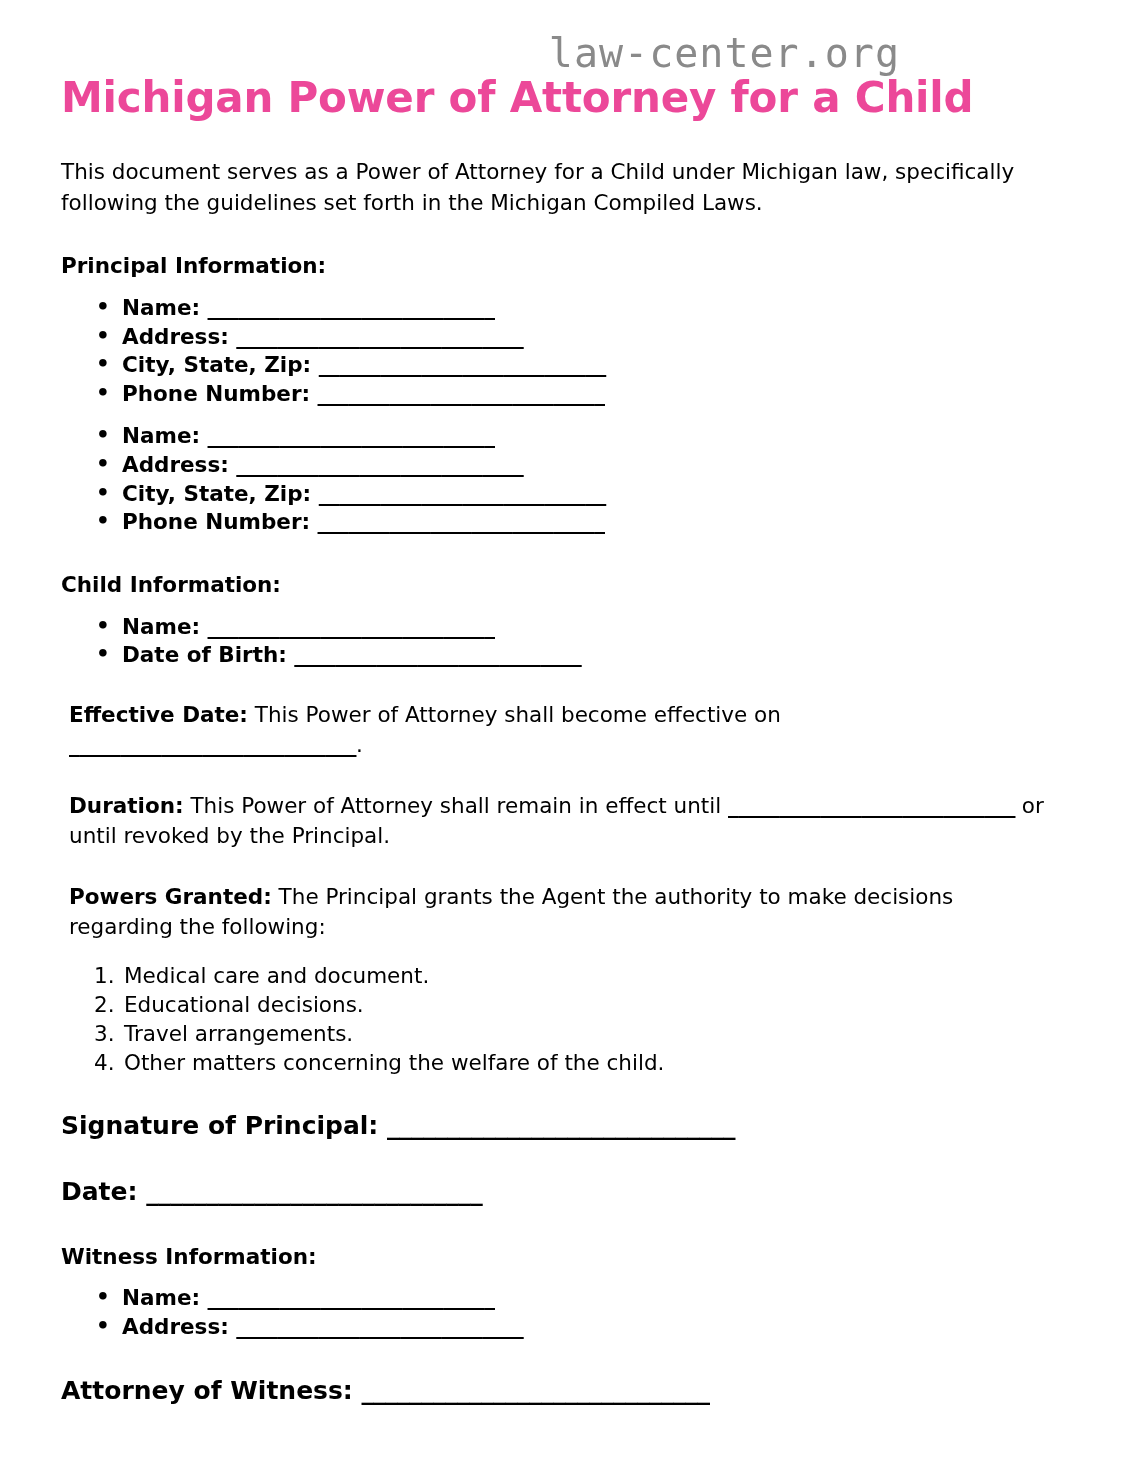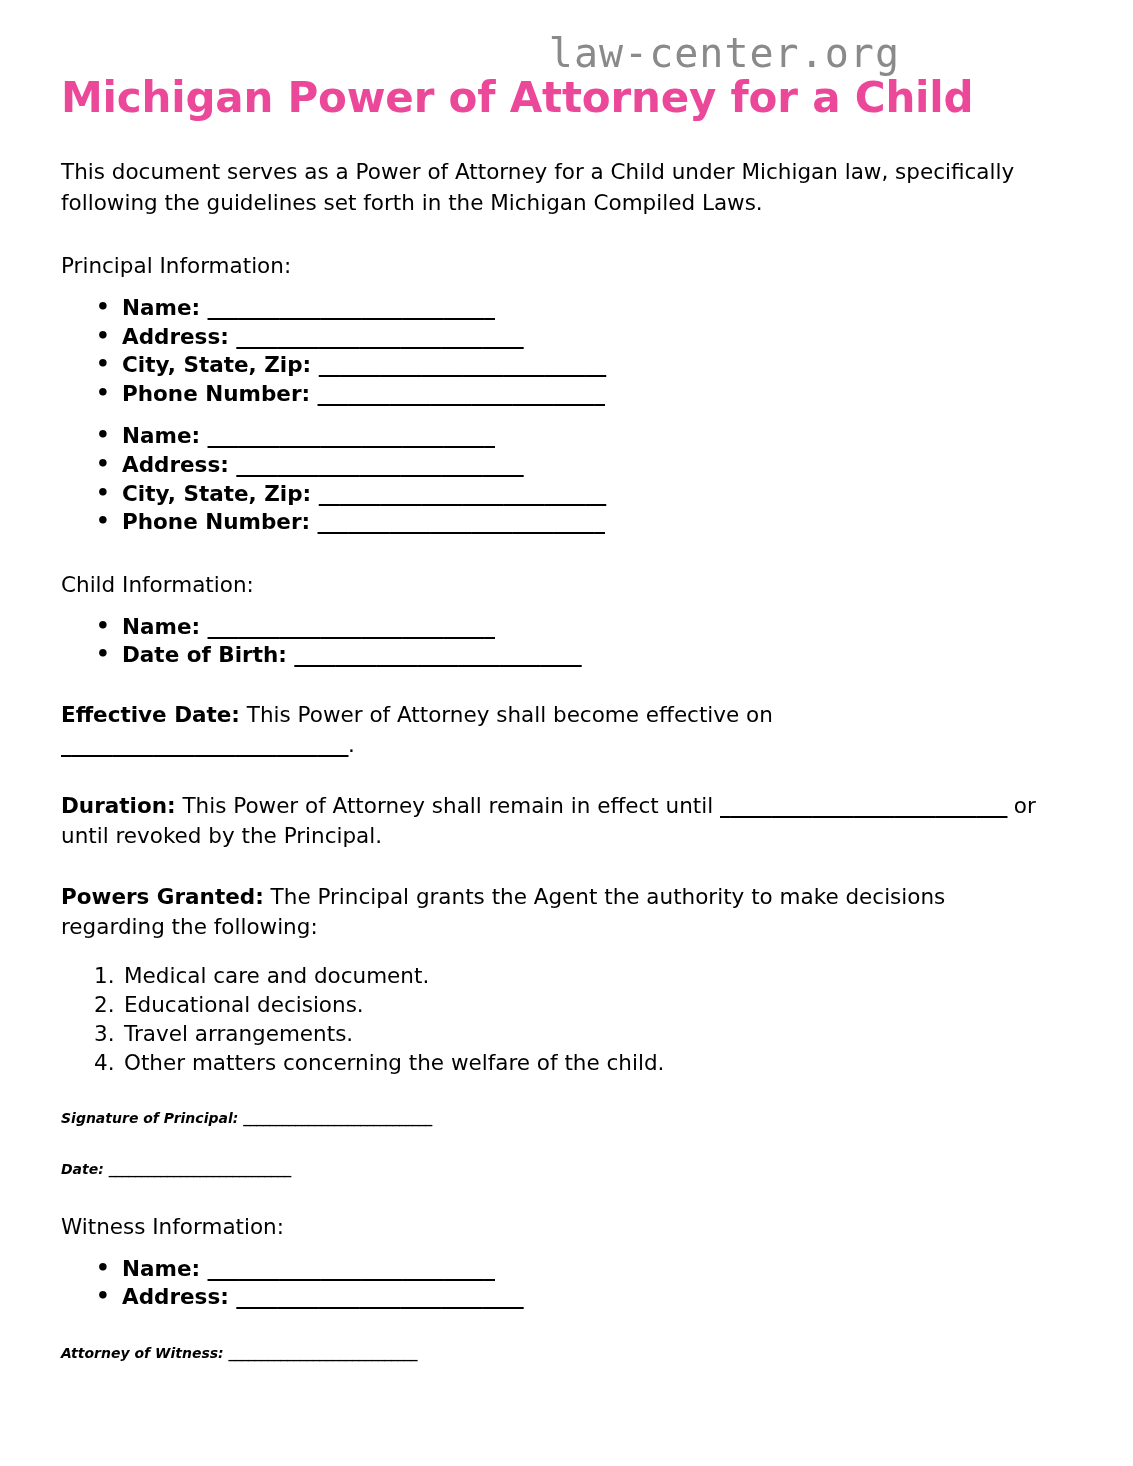--- a/index.html
+++ b/index.html
@@ -49,21 +49,21 @@
   }
   p.intro {
     font-size: 21.5px;
     line-height: 1.42;
     margin: 36px 0 0 0;
     max-width: 990px;
     font-weight: normal;
   }
   h2.section-head {
     font-size: 21.5px;
-    font-weight: normal;
+    font-weight: bold;
     margin: 34px 0 0 0;
     line-height: 1.3;
   }
   ul.fields {
     list-style: none;
     margin: 14px 0 0 0;
     padding: 0 0 0 35px;
   }
   ul.fields li {
     font-size: 21.5px;
@@ -80,21 +80,21 @@
     font-size: 21.5px;
     line-height: 1.33;
   }
   .blank {
     font-weight: bold;
     letter-spacing: -0.5px;
   }
   p.para {
     font-size: 21.5px;
     line-height: 1.42;
-    margin: 30px 0 0 0;
+    margin: 30px 0 0 8px;
     max-width: 990px;
   }
   p.para .lead {
     font-weight: bold;
   }
   p.para .blank-inline {
     font-weight: bold;
     letter-spacing: -0.5px;
   }
   ol.powers {
@@ -110,26 +110,25 @@
     position: relative;
     padding-left: 30px;
     counter-increment: pw;
   }
   ol.powers li .num {
     position: absolute;
     left: 0;
     top: 0;
   }
   p.sig-line {
-    font-size: 14px;
+    font-size: 25px;
     line-height: 1.35;
     font-weight: bold;
     margin: 32px 0 0 0;
     white-space: nowrap;
-    font-style: italic;
   }
 </style>
 </head>
 <body>
 
 <div class="page">
 
   <div class="watermark">law-center.org</div>
 
   <div class="content">

